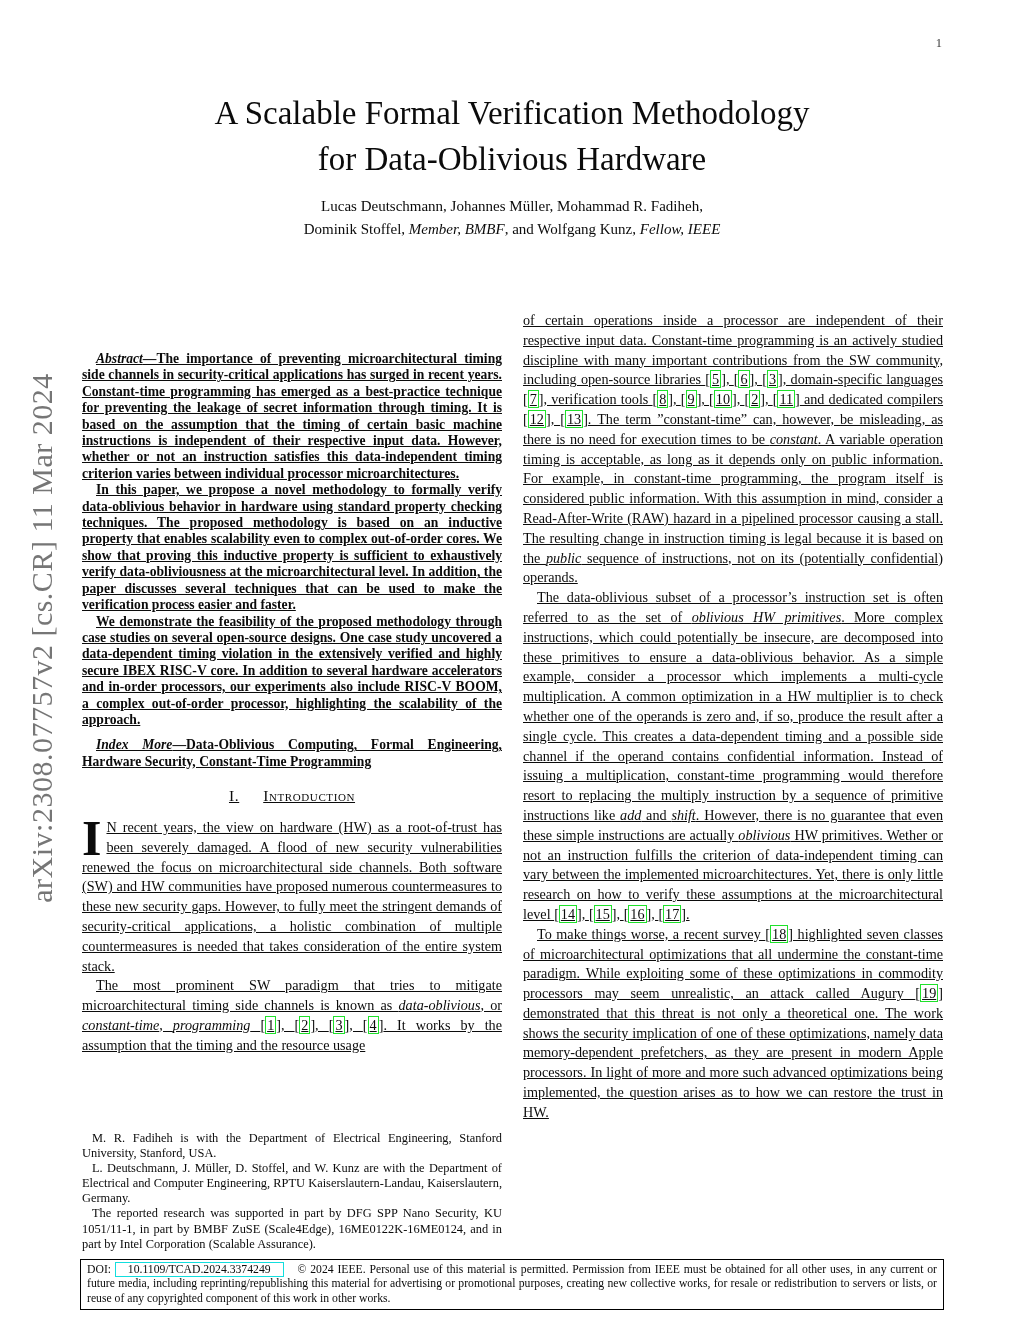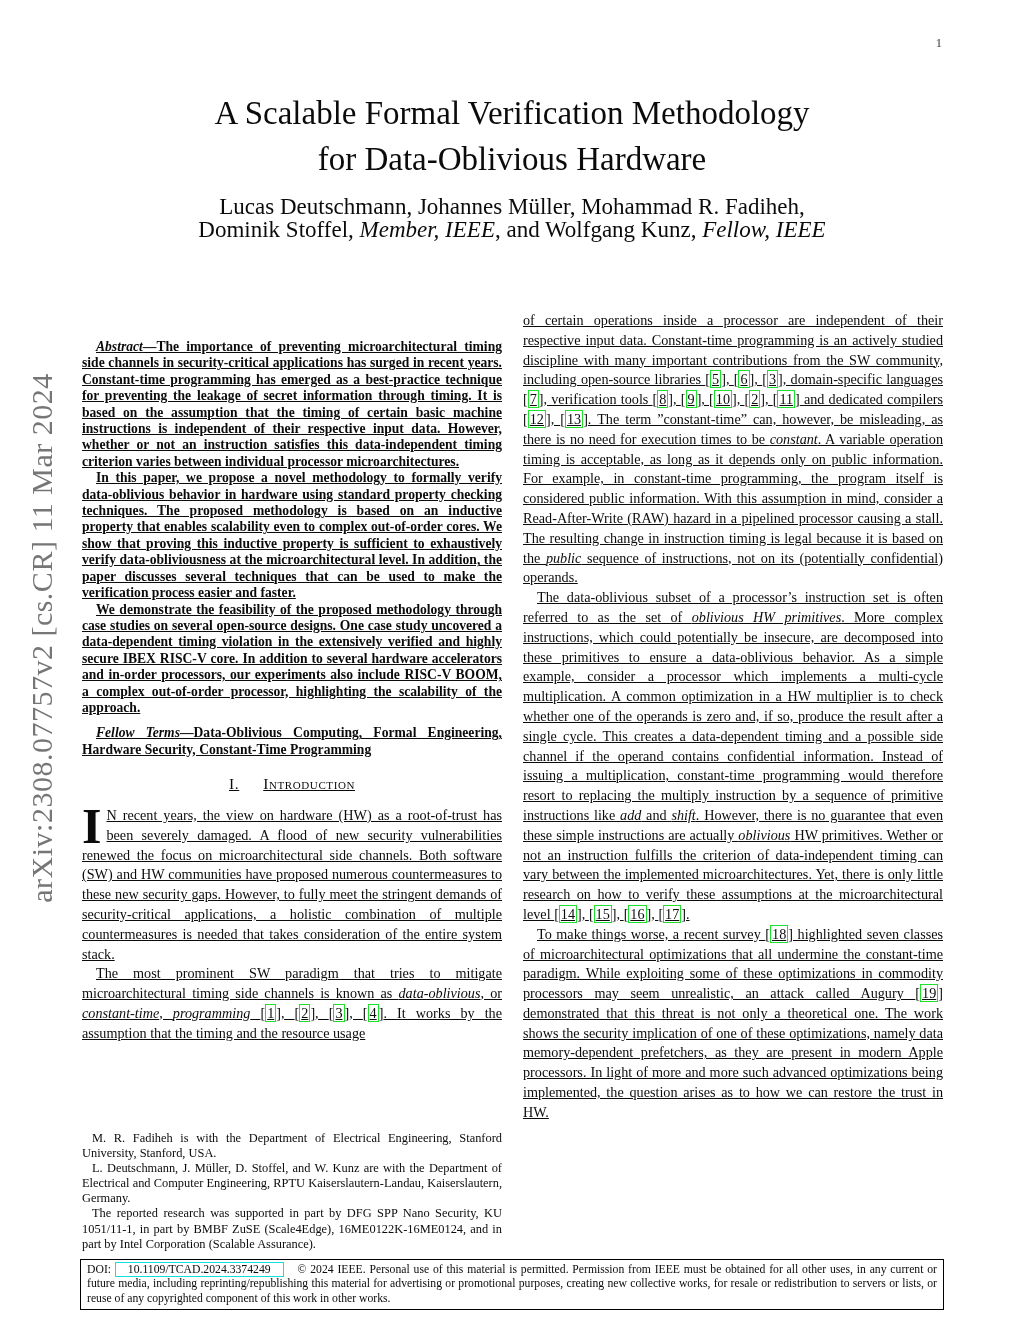--- a/index.html
+++ b/index.html
@@ -14,27 +14,27 @@
   }
   .arxiv-stamp {
     position:absolute; left:42px; top:638px;
     transform:translate(-50%,-50%) rotate(-90deg);
     transform-origin:center center;
     white-space:nowrap; font-size:30px; letter-spacing:0.5px;
     color:var(--stamp-gray,#767676);
   }
   .paper-header { position:absolute; top:90px; left:0; width:100%; text-align:center; }
   .paper-title { margin:0; font-weight:normal; font-size:33px; line-height:46px; }
-  .authors { margin-top:13px; font-size:23px; line-height:23px; }
+  .authors { margin-top:13px; font-size:15px; line-height:23px; }
 
   .col {
     position:absolute; width:420px; text-align:justify;
     font-size:14.2px; line-height:19.8px;text-decoration:underline;
   }
-  .col-left  { left:82px;  top:339px; }
+  .col-left  { left:82px;  top:351px; }
   .col-right { left:523px; top:311px; }
 
   p { margin:0; }
   .indent { text-indent:14px; }
   .abstract { font-weight:bold; font-size:13.6px; line-height:16.4px; }
   .index-terms { margin-top:9px; }
 
   .i  { font-style:italic; }
   .bi { font-style:italic; font-weight:bold; }
 
@@ -77,29 +77,29 @@
 <div class="page">
 
   <div class="page-number">1</div>
 
   <div class="arxiv-stamp">arXiv:2308.07757v2  [cs.CR]  11 Mar 2024</div>
 
   <header class="paper-header">
     <h1 class="paper-title"><span>A Scalable Formal Verification Methodology</span><br><span>for Data-Oblivious Hardware</span></h1>
     <div class="authors">
       <div>Lucas Deutschmann, Johannes Müller, Mohammad R. Fadiheh,</div>
-      <div><span>Dominik Stoffel, </span><span class="i">Member, IEEE</span><span>, and Wolfgang Kunz, </span><span class="i">Fellow, IEEE</span></div>
+      <div><span>Dominik Stoffel, </span><span class="i">Member, BMBF</span><span>, and Wolfgang Kunz, </span><span class="i">Fellow, IEEE</span></div>
     </div>
   </header>
 
   <section class="col col-left">
     <p class="abstract indent"><span class="bi">Abstract</span><span>—The importance of preventing microarchitectural timing side channels in security-critical applications has surged in recent years. Constant-time programming has emerged as a best-practice technique for preventing the leakage of secret information through timing. It is based on the assumption that the timing of certain basic machine instructions is independent of their respective input data. However, whether or not an instruction satisfies this data-independent timing criterion varies between individual processor microarchitectures.</span></p>
     <p class="abstract indent"><span>In this paper, we propose a novel methodology to formally verify data-oblivious behavior in hardware using standard property checking techniques. The proposed methodology is based on an inductive property that enables scalability even to complex out-of-order cores. We show that proving this inductive property is sufficient to exhaustively verify data-obliviousness at the microarchitectural level. In addition, the paper discusses several techniques that can be used to make the verification process easier and faster.</span></p>
     <p class="abstract indent"><span>We demonstrate the feasibility of the proposed methodology through case studies on several open-source designs. One case study uncovered a data-dependent timing violation in the extensively verified and highly secure IBEX RISC-V core. In addition to several hardware accelerators and in-order processors, our experiments also include RISC-V BOOM, a complex out-of-order processor, highlighting the scalability of the approach.</span></p>
-    <p class="abstract indent index-terms"><span class="bi">Fellow Terms</span><span>—Data-Oblivious Computing, Formal Engineering, Hardware Security, Constant-Time Programming</span></p>
+    <p class="abstract indent index-terms"><span class="bi">Index More</span><span>—Data-Oblivious Computing, Formal Engineering, Hardware Security, Constant-Time Programming</span></p>
 
     <h2 class="section-heading"><span>I.</span><span class="heading-title">Introduction</span></h2>
 
     <p class="body-par"><span class="dropcap">I</span><span><span>N recent years, the view on hardware (HW) as a root-of-trust has been severely damaged. A flood of new security vulnerabilities renewed the focus on microarchitectural side channels. Both software (SW) and HW communities have proposed numerous countermeasures to these new security gaps. However, to fully meet the stringent demands of security-critical applications, a holistic combination of multiple countermeasures is needed that takes consideration of the entire system stack.</span></span></p>
     <p class="body-par indent"><span>The most prominent SW paradigm that tries to mitigate microarchitectural timing side channels is known as </span><span class="i">data-oblivious</span><span>, or </span><span class="i">constant-time</span><span>, </span><span class="i">programming</span><span> </span>[<span class="cite">1</span>]<span>, </span>[<span class="cite">2</span>]<span>, </span>[<span class="cite">3</span>]<span>, </span>[<span class="cite">4</span>]<span>. It works by the assumption that the timing and the resource usage</span></p>
   </section>
 
   <section class="col col-right">
     <p class="body-par"><span>of certain operations inside a processor are independent of their respective input data. Constant-time programming is an actively studied discipline with many important contributions from the SW community, including open-source libraries </span>[<span class="cite">5</span>]<span>, </span>[<span class="cite">6</span>]<span>, </span>[<span class="cite">3</span>]<span>, domain-specific languages </span>[<span class="cite">7</span>]<span>, verification tools </span>[<span class="cite">8</span>]<span>, </span>[<span class="cite">9</span>]<span>, </span>[<span class="cite">10</span>]<span>, </span>[<span class="cite">2</span>]<span>, </span>[<span class="cite">11</span>]<span> and dedicated compilers </span>[<span class="cite">12</span>]<span>, </span>[<span class="cite">13</span>]<span>. The term ”constant-time” can, however, be misleading, as there is no need for execution times to be </span><span class="i">constant</span><span>. A variable operation timing is acceptable, as long as it depends only on public information. For example, in constant-time programming, the program itself is considered public information. With this assumption in mind, consider a Read-After-Write (RAW) hazard in a pipelined processor causing a stall. The resulting change in instruction timing is legal because it is based on the </span><span class="i">public</span><span> sequence of instructions, not on its (potentially confidential) operands.</span></p>
     <p class="body-par indent"><span>The data-oblivious subset of a processor’s instruction set is often referred to as the set of </span><span class="i">oblivious HW primitives</span><span>. More complex instructions, which could potentially be insecure, are decomposed into these primitives to ensure a data-oblivious behavior. As a simple example, consider a processor which implements a multi-cycle multiplication. A common optimization in a HW multiplier is to check whether one of the operands is zero and, if so, produce the result after a single cycle. This creates a data-dependent timing and a possible side channel if the operand contains confidential information. Instead of issuing a multiplication, constant-time programming would therefore resort to replacing the multiply instruction by a sequence of primitive instructions like </span><span class="i">add</span><span> and </span><span class="i">shift</span><span>. However, there is no guarantee that even these simple instructions are actually </span><span class="i">oblivious</span><span> HW primitives. Wether or not an instruction fulfills the criterion of data-independent timing can vary between the implemented microarchitectures. Yet, there is only little research on how to verify these assumptions at the microarchitectural level </span>[<span class="cite">14</span>]<span>, </span>[<span class="cite">15</span>]<span>, </span>[<span class="cite">16</span>]<span>, </span>[<span class="cite">17</span>]<span>.</span></p>

